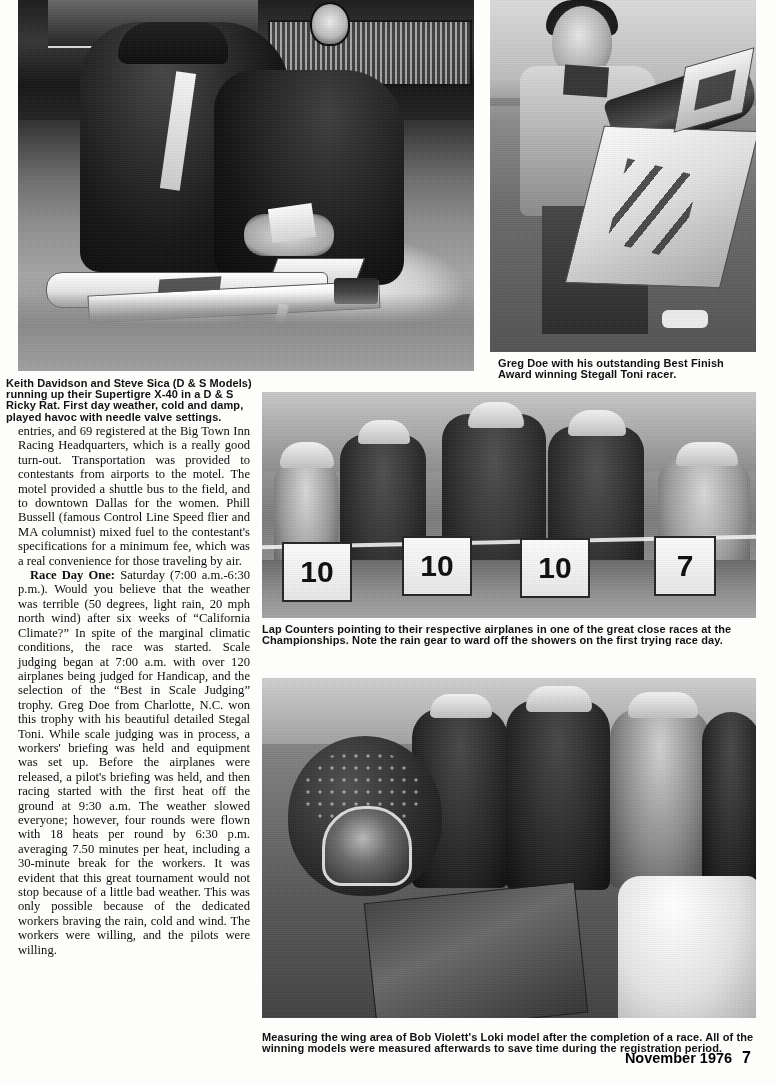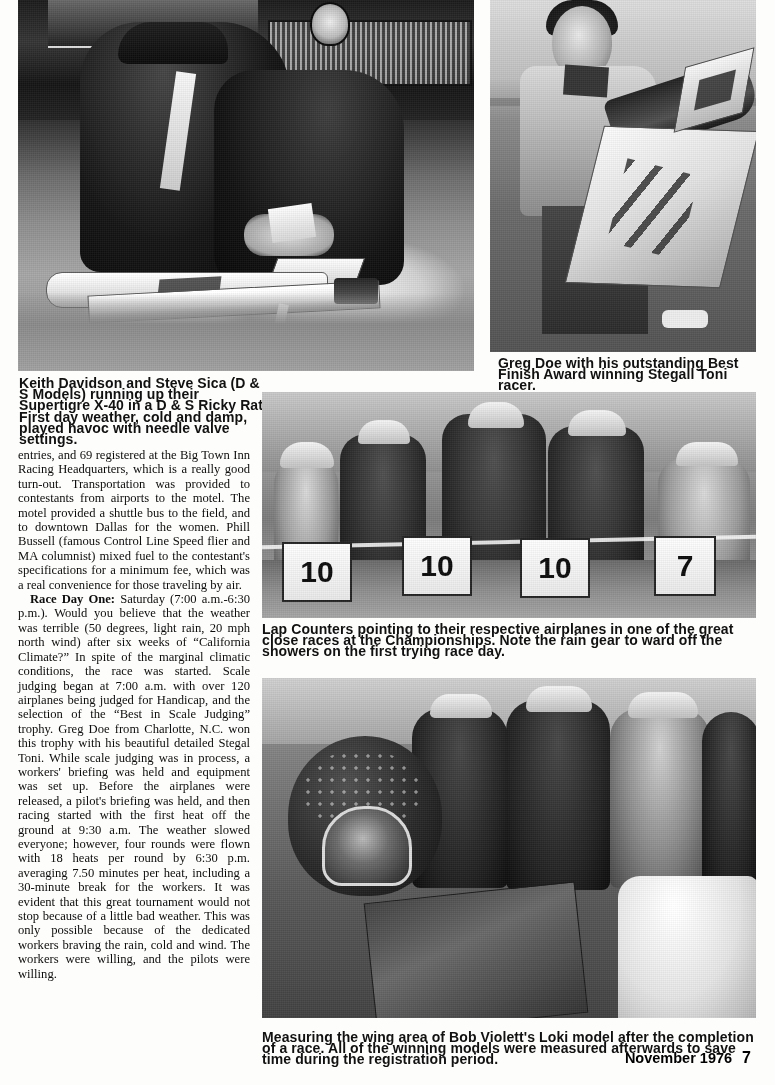--- a/index.html
+++ b/index.html
@@ -36,21 +36,21 @@
     background-image:
       repeating-linear-gradient(0deg, rgba(255,255,255,0.05) 0 1px, rgba(0,0,0,0.05) 1px 2px),
       repeating-linear-gradient(90deg, rgba(255,255,255,0.04) 0 1px, rgba(0,0,0,0.04) 1px 2px);
     opacity: .55;
     pointer-events: none;
   }
   .cap {
     position: absolute;
     font-family: "Liberation Sans", sans-serif;
     font-weight: bold;
-    font-size: 14px;
+    font-size: 11px;
     line-height: 11.2px;
     color: #111;
     letter-spacing: .1px;
   }
 
   
   .col-text {
     position: absolute;
     font-family: "Liberation Serif", serif;
     font-size: 12.6px;
@@ -361,21 +361,21 @@
     <div class="plane-num"></div>
     <div class="plane-wing"></div>
     <div class="engine"></div>
     <div class="hands"></div>
     <div class="white-box"></div>
     <div class="gear"></div>
     <div class="wheel"></div>
     <div class="ground"></div>
     <div class="grain"></div>
   </div>
-  <div class="cap" style="left:19px; top:378px; width:250px;">Keith Davidson and Steve Sica (D &amp; S Models) running up their Supertigre X-40 in a D &amp; S Ricky Rat. First day weather, cold and damp, played havoc with needle valve settings.</div>
+  <div class="cap" style="left:6px; top:378px; width:250px;">Keith Davidson and Steve Sica (D &amp; S Models) running up their Supertigre X-40 in a D &amp; S Ricky Rat. First day weather, cold and damp, played havoc with needle valve settings.</div>
 
   <div class="photo" id="photo2">
     <div class="sky"></div>
     <div class="horizon"></div>
     <div class="hair"></div>
     <div class="head"></div>
     <div class="torso"></div>
     <div class="collar"></div>
     <div class="pants"></div>
     <div class="shoe"></div>
@@ -436,21 +436,21 @@
     <div class="helmet-dots"></div>
     <div class="visor"></div>
 
     <div class="wing4"></div>
     <div class="tshirt"></div>
 
     <div class="grain"></div>
   </div>
   <div class="cap" style="left:262px; top:1024px; width:494px;margin-top:8px;">Measuring the wing area of Bob Violett's Loki model after the completion of a race. All of the winning models were measured afterwards to save time during the registration period.</div>
 
-  <div class="col-text" style="left:18px; top:448px; width:232px;">
+  <div class="col-text" style="left:18px; top:424px; width:232px;">
     <p class="first">entries, and 69 registered at the Big Town Inn Racing Headquarters, which is a really good turn-out. Transportation was provided to contestants from airports to the motel. The motel provided a shuttle bus to the field, and to downtown Dallas for the women. Phill Bussell (famous Control Line Speed flier and MA columnist) mixed fuel to the contestant's specifications for a minimum fee, which was a real convenience for those traveling by air.</p>
     <p><b>Race Day One:</b><span> Saturday (7:00 a.m.-6:30 p.m.). Would you believe that the weather was terrible (50 degrees, light rain, 20 mph north wind) after six weeks of “California Climate?” In spite of the marginal climatic conditions, the race was started. Scale judging began at 7:00 a.m. with over 120 airplanes being judged for Handicap, and the selection of the “Best in Scale Judging” trophy. Greg Doe from Charlotte, N.C. won this trophy with his beautiful detailed Stegal Toni. While scale judging was in process, a workers' briefing was held and equipment was set up. Before the airplanes were released, a pilot's briefing was held, and then racing started with the first heat off the ground at 9:30 a.m. The weather slowed everyone; however, four rounds were flown with 18 heats per round by 6:30 p.m. averaging 7.50 minutes per heat, including a 30-minute break for the workers. It was evident that this great tournament would not stop because of a little bad weather. This was only possible because of the dedicated workers braving the rain, cold and wind. The workers were willing, and the pilots were willing.</span></p>
   </div>
 
   <div class="footer">
     <span>November 1976</span><span class="pg">7</span>
   </div>
 
 </div>
 

